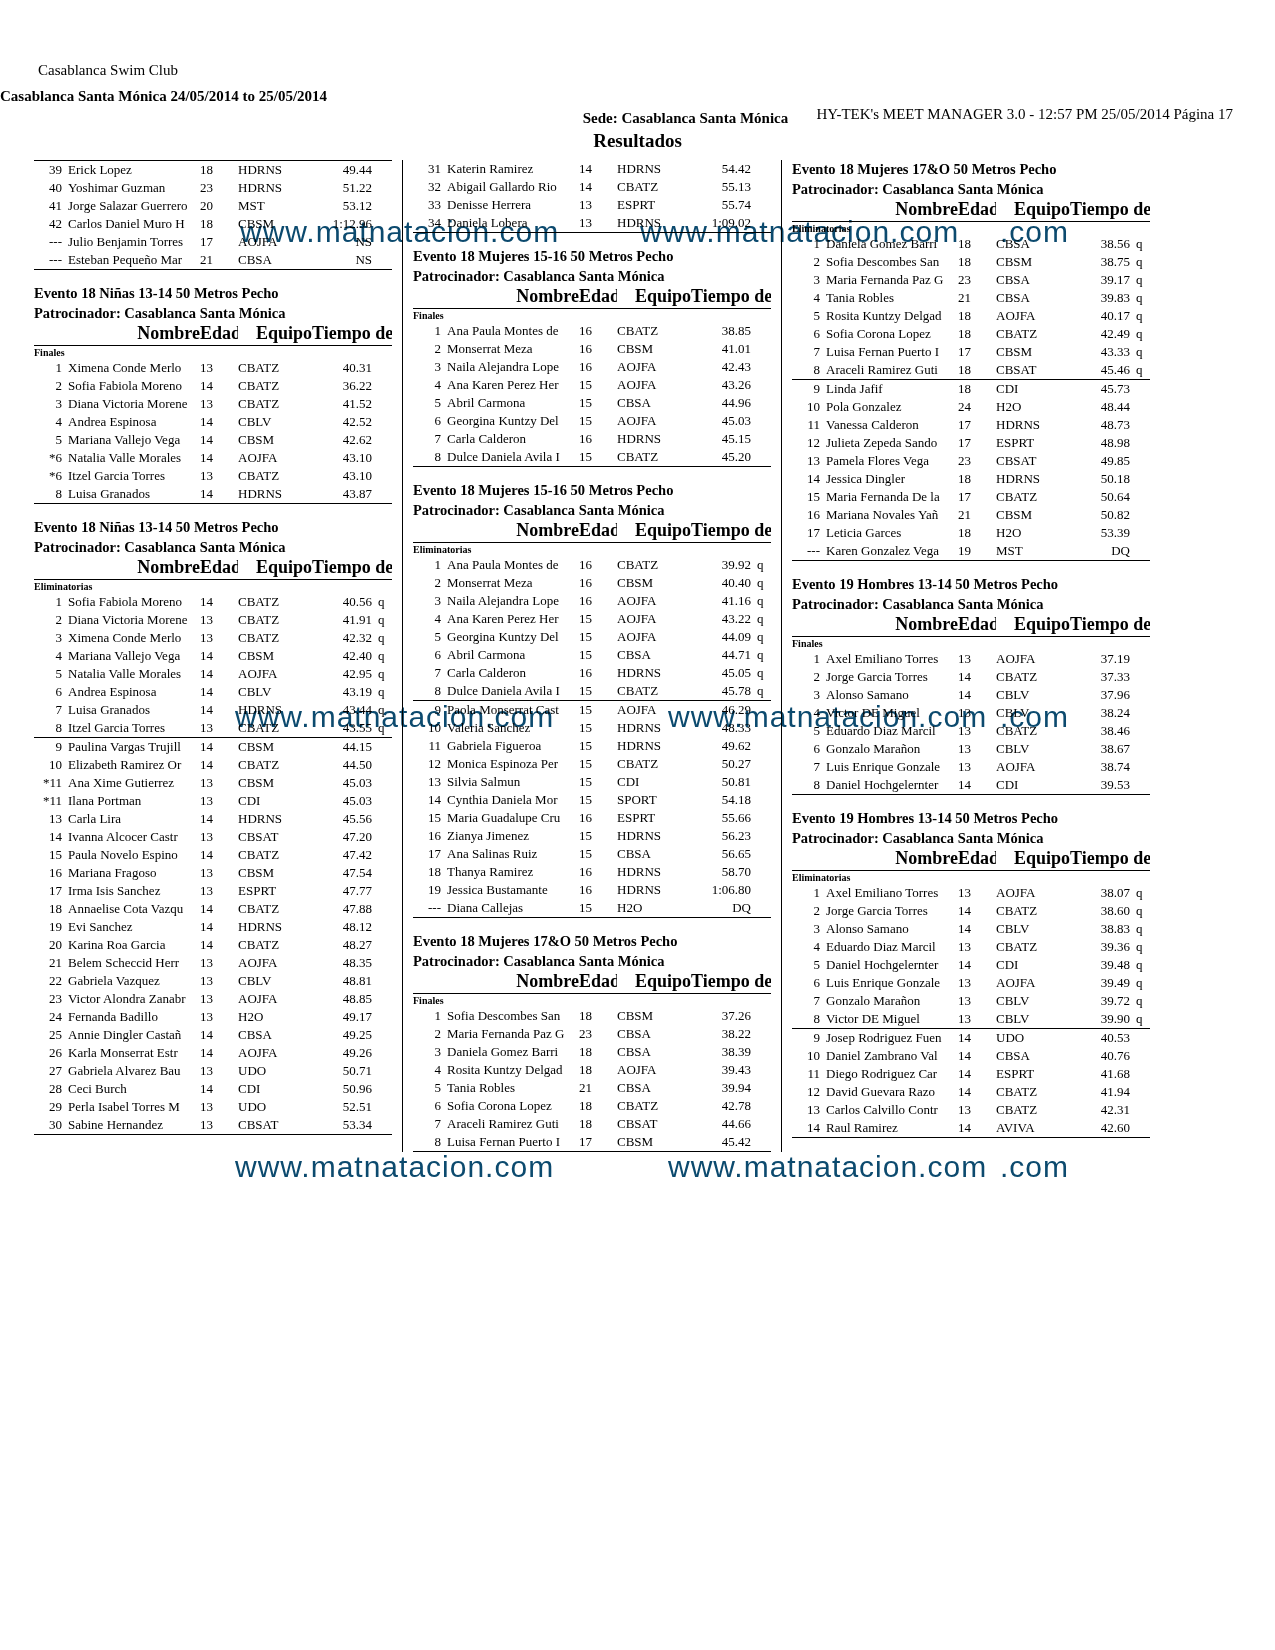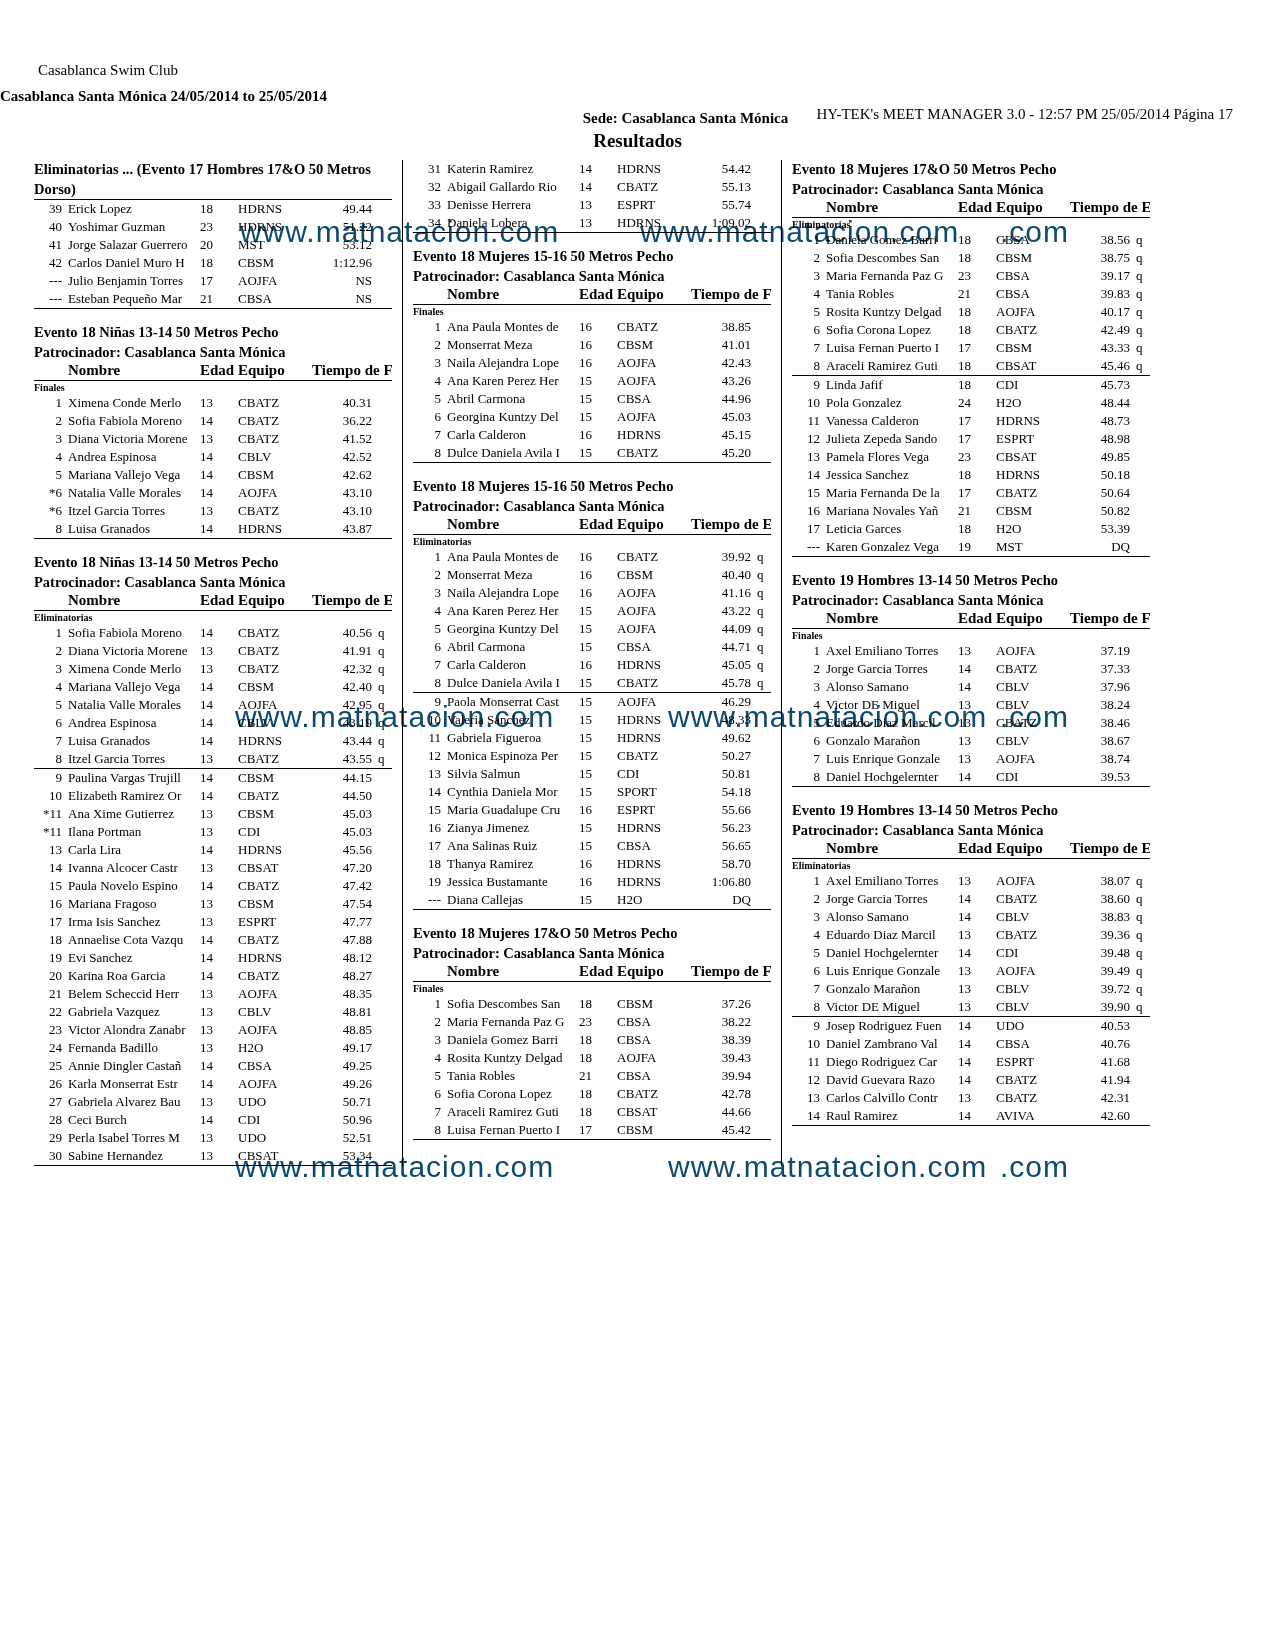--- a/index.html
+++ b/index.html
@@ -100,22 +100,22 @@
     line-height: 1.35;
   }
   table.res {
     width: 100%;
     border-collapse: collapse;
     font-size: 13px;
     table-layout: fixed;
   }
   table.res th {
     font-weight: bold;
-    font-size: 15px;
-    text-align: left;
+    font-size: 18px;
+    text-align: right;
     padding: 0 0 1px 0;
     white-space: nowrap;
     overflow: hidden;
   }
   table.res td {
     padding: 1px 0;
     white-space: nowrap;
     overflow: hidden;
     vertical-align: top;
   }
@@ -166,21 +166,20 @@
     <div class="hdr">
       <span class="hdr-left">Casablanca Swim Club</span>
       <span class="hdr-right">HY-TEK's MEET MANAGER 3.0 - 12:57 PM  25/05/2014  Página 17</span>
     </div>
     <div class="hdr-line2">Casablanca Santa Mónica   24/05/2014 to 25/05/2014</div>
     <div class="hdr-line3">Sede: Casablanca Santa Mónica</div>
     <div class="hdr-title">Resultados</div>
 
     <div class="cols">
       <div class="col" id="col1">
-          <div class="evt-title first">Eliminatorias ...  (Evento 17  Hombres 17&amp;O  50 Metros Dorso)</div>
           <table class="res">
             <colgroup>
               <col class="c-place">
               <col class="c-name">
               <col class="c-age">
               <col class="c-team">
               <col class="c-time">
               <col class="c-q">
             </colgroup>
             <tbody>
@@ -1153,21 +1152,21 @@
               <tr>
                 <td class="c-place">13</td>
                 <td class="c-name">Pamela Flores Vega</td>
                 <td class="c-age">23</td>
                 <td class="c-team">CBSAT</td>
                 <td class="c-time">49.85</td>
                 <td class="c-q"></td>
               </tr>
               <tr>
                 <td class="c-place">14</td>
-                <td class="c-name">Jessica Sanchez</td>
+                <td class="c-name">Jessica Dingler</td>
                 <td class="c-age">18</td>
                 <td class="c-team">HDRNS</td>
                 <td class="c-time">50.18</td>
                 <td class="c-q"></td>
               </tr>
               <tr>
                 <td class="c-place">15</td>
                 <td class="c-name">Maria Fernanda De la</td>
                 <td class="c-age">17</td>
                 <td class="c-team">CBATZ</td>

